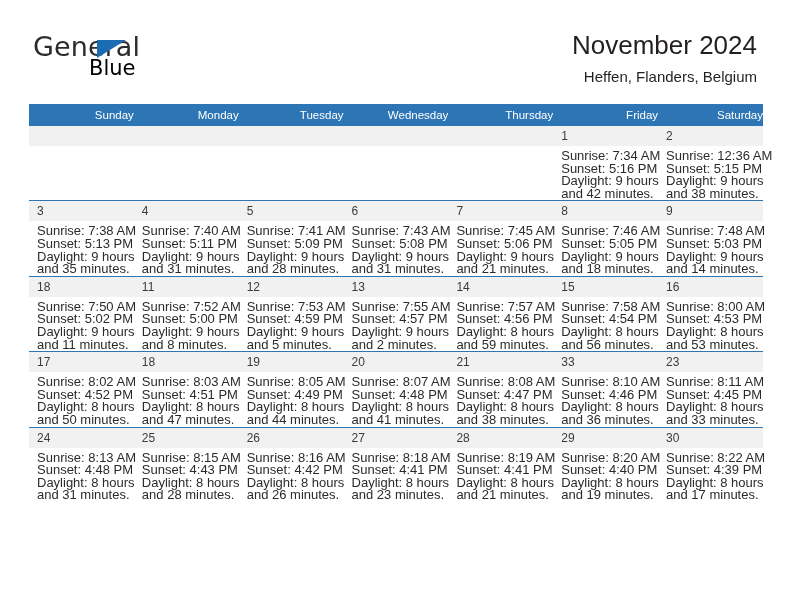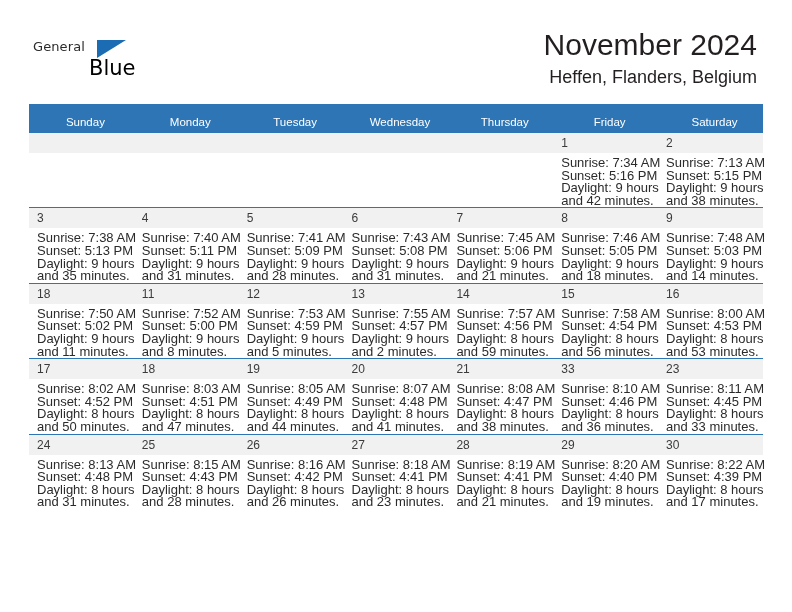--- a/index.html
+++ b/index.html
@@ -31,21 +31,21 @@
   .logo {
     position: absolute;
     left: 33px;
     top: 36px;
     width: 180px;
     height: 48px;
   }
   .logo-general {
     position: absolute;
     left: 0; top: 0;
-    font-size: 13px;
+    font-size: 27px;
     color: #2b2b2b;
     letter-spacing: 0.1px;
     line-height: 22px;
     font-family: "DejaVu Sans", sans-serif;
     font-weight: 400;
   }
   .logo-triangle {
     position: absolute;
     left: 64px;
     top: 4px;
@@ -64,28 +64,28 @@
     font-family: "DejaVu Sans", sans-serif;
     font-weight: 400;
   }
   .title-block {
     position: absolute;
     right: 35px;
     top: 28px;
     text-align: right;
   }
   .cal-title {
-    font-size: 30px;
+    font-size: 26px;
     font-weight: 400;
     color: #231f20;
     line-height: 34px;
     white-space: nowrap;
   }
   .cal-subtitle {
-    font-size: 18px;
+    font-size: 15px;
     font-weight: 400;
     color: #231f20;
     line-height: 22px;
     margin-top: 4px;
     white-space: nowrap;
   }
 
   
   .calendar {
     position: absolute;
@@ -93,22 +93,22 @@
     top: 104px;
     width: 734px;
     border-collapse: collapse;
     table-layout: fixed;
   }
   .calendar th {
     background: #2e75b6;
     color: #ffffff;
     font-size: 11.5px;
     font-weight: normal;
-    text-align: center;
-    padding: 12px 0 5px 8px;
+    text-align: right;
+    padding: 5px 0 5px 8px;
     height: 10px;
     line-height: 12px;
   }
   .calendar td {
     vertical-align: top;
     padding: 0;
     height: 74px;
     border-top: 1px solid #2e75b6;
     background: #ffffff;
   }
@@ -190,21 +190,21 @@
             <div class="cellbody">
               <div>Sunrise: 7:34 AM</div>
               <div>Sunset: 5:16 PM</div>
               <div>Daylight: 9 hours</div>
               <div>and 42 minutes.</div>
             </div>
           </td>
           <td>
             <div class="daynum">2</div>
             <div class="cellbody">
-              <div>Sunrise: 7:13 AM</div>
+              <div>Sunrise: 12:36 AM</div>
               <div>Sunset: 5:15 PM</div>
               <div>Daylight: 9 hours</div>
               <div>and 38 minutes.</div>
             </div>
           </td>
         </tr>
         <tr class="week-row">
           <td>
             <div class="daynum">3</div>
             <div class="cellbody">

